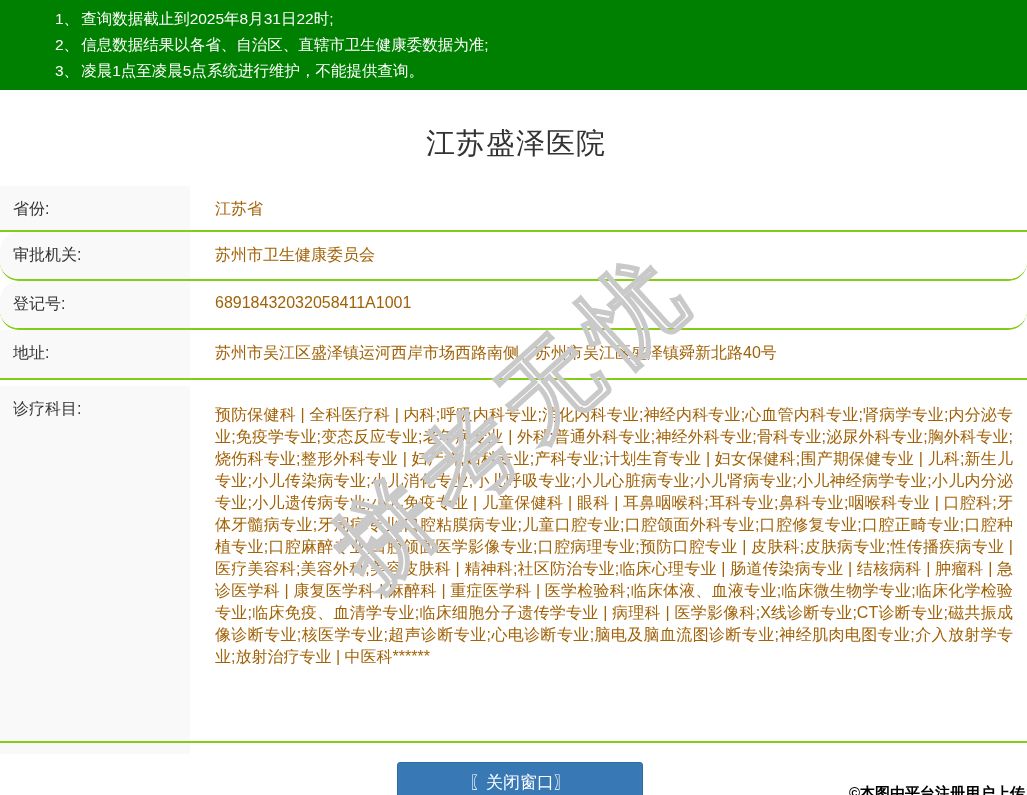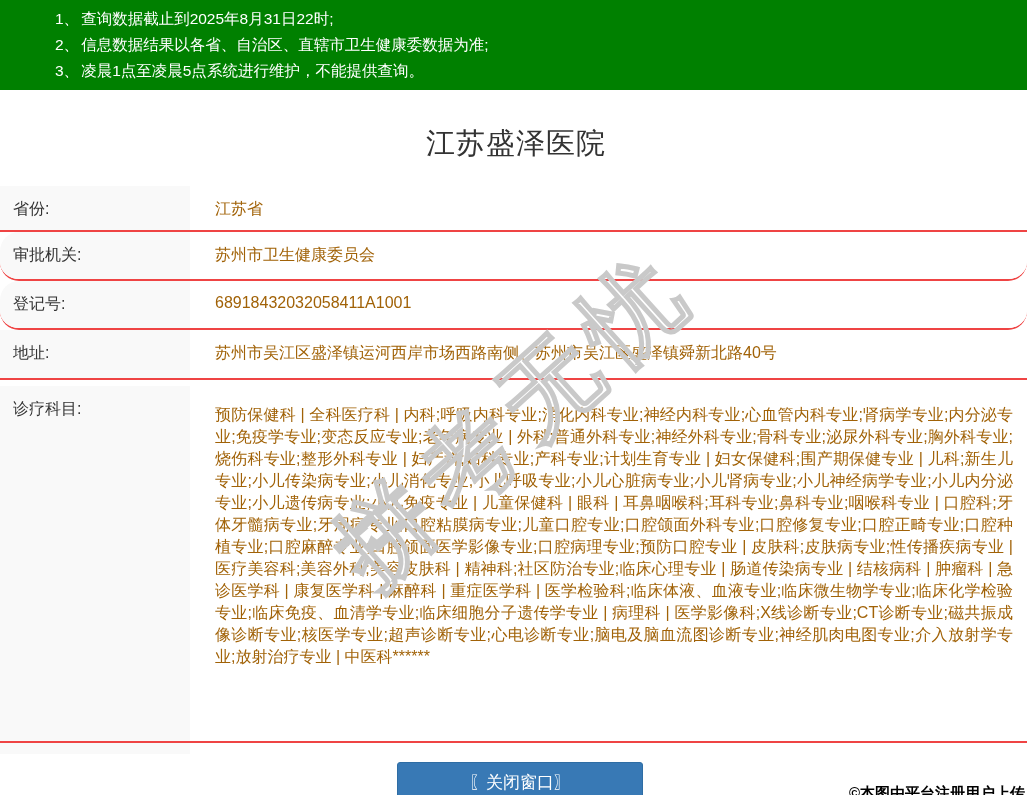--- a/index.html
+++ b/index.html
@@ -42,21 +42,21 @@
     z-index: 2;
   }
   
   .info-table {
     position: absolute;
     top: 186px; left: 0; right: 0;
     z-index: 1;
   }
   .info-row {
     display: flex;
-    border-bottom: 2px solid #ef4444;
+    border-bottom: 2px solid #84cc16;
   }
   .info-row.last { border-bottom: none; }
   .cell-label {
     width: 190px;
     flex: 0 0 190px;
     background: #f9f9f9;
     padding: 13px 6px 6px 13px;
     font-size: 16px;
     color: #333;
   }

